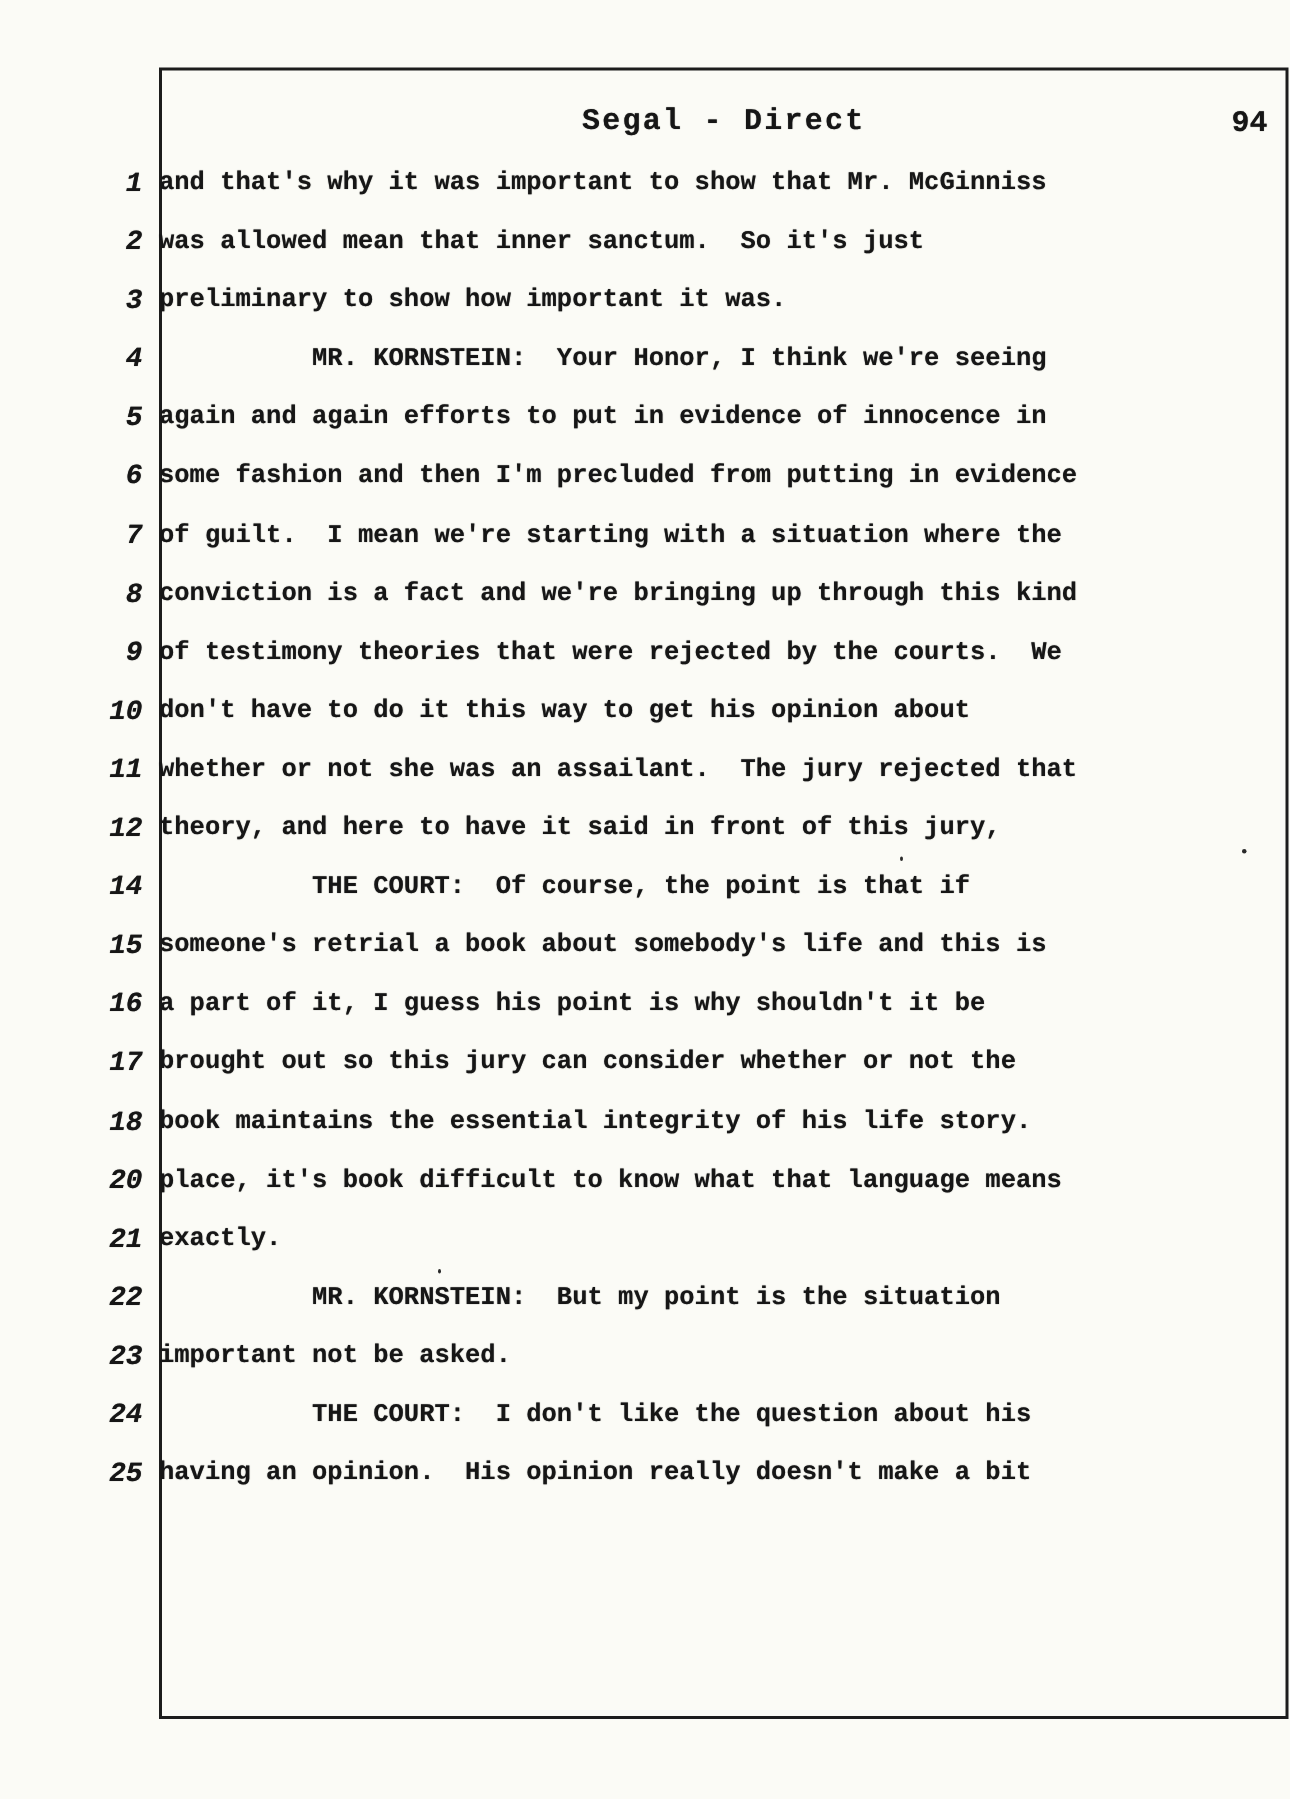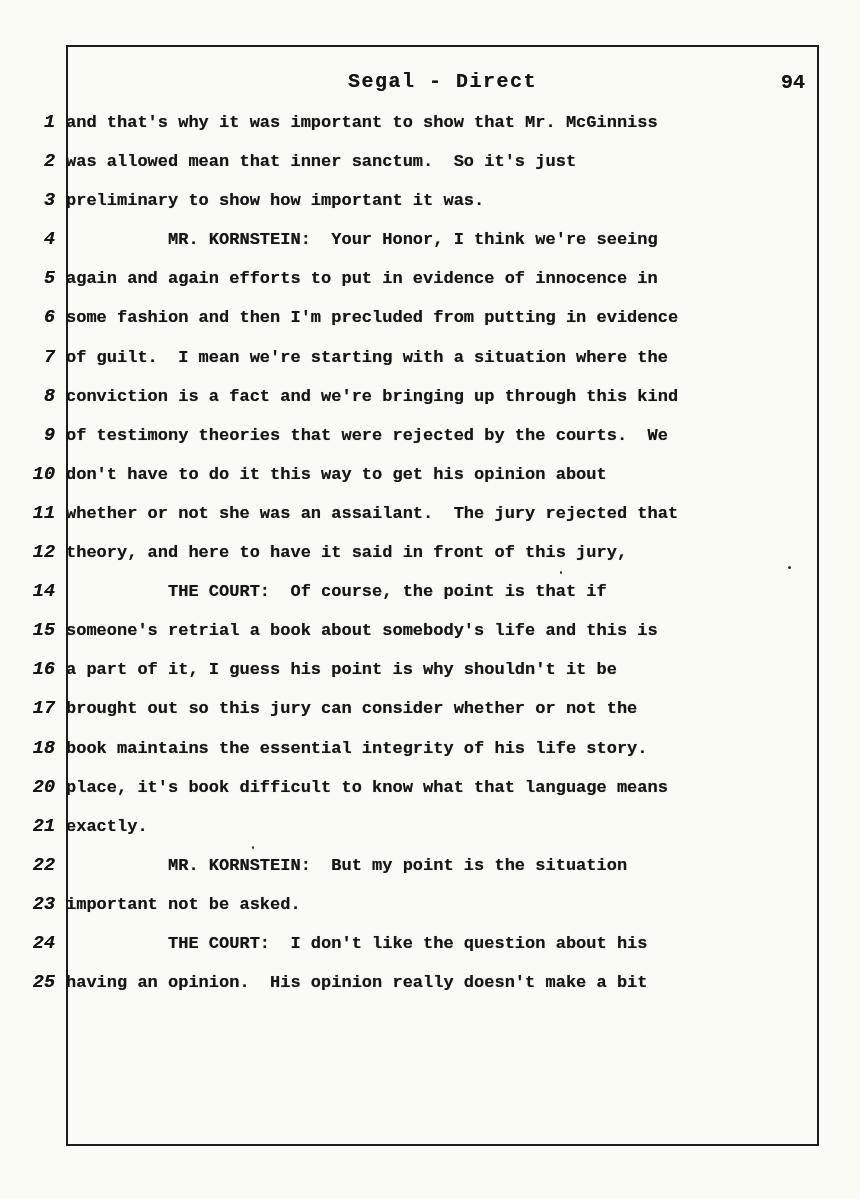--- a/index.html
+++ b/index.html
@@ -9,20 +9,21 @@
     height: 1199px;
     background: var(--paper, #fbfbf6);
     overflow: hidden;
     font-family: "Liberation Mono", "DejaVu Sans Mono", monospace;
   }
   .scan-page {
     position: relative;
     width: 800px;
     height: 1199px;
     color: var(--ink, #161616);
+    margin-left: 40px;
   }
   
   .border-box {
     position: absolute;
     left: 66px;
     top: 45px;
     width: 753px;
     height: 1101px;
     border: 2.5px solid #1c1c1c;
     box-sizing: border-box;

